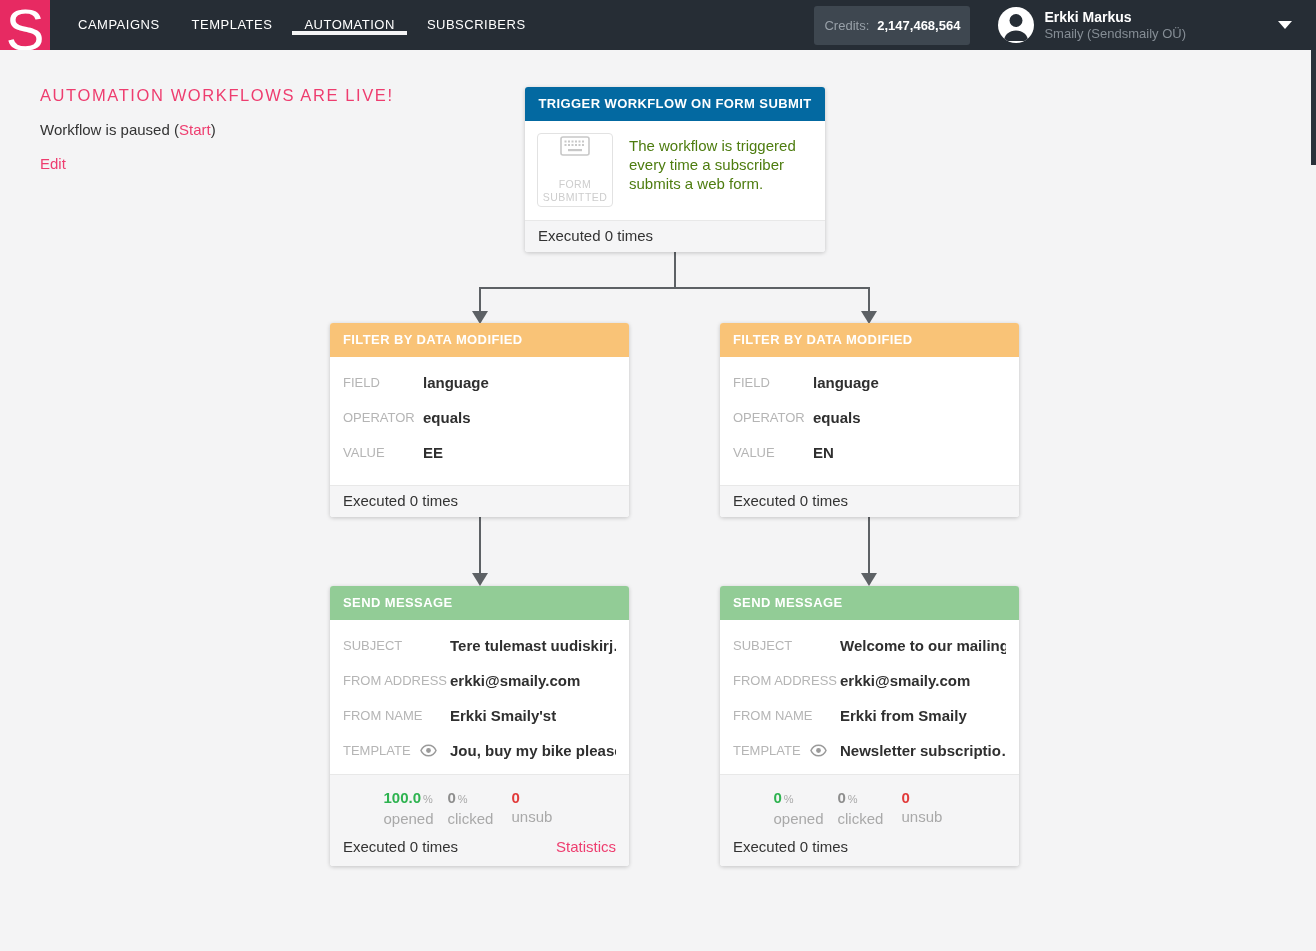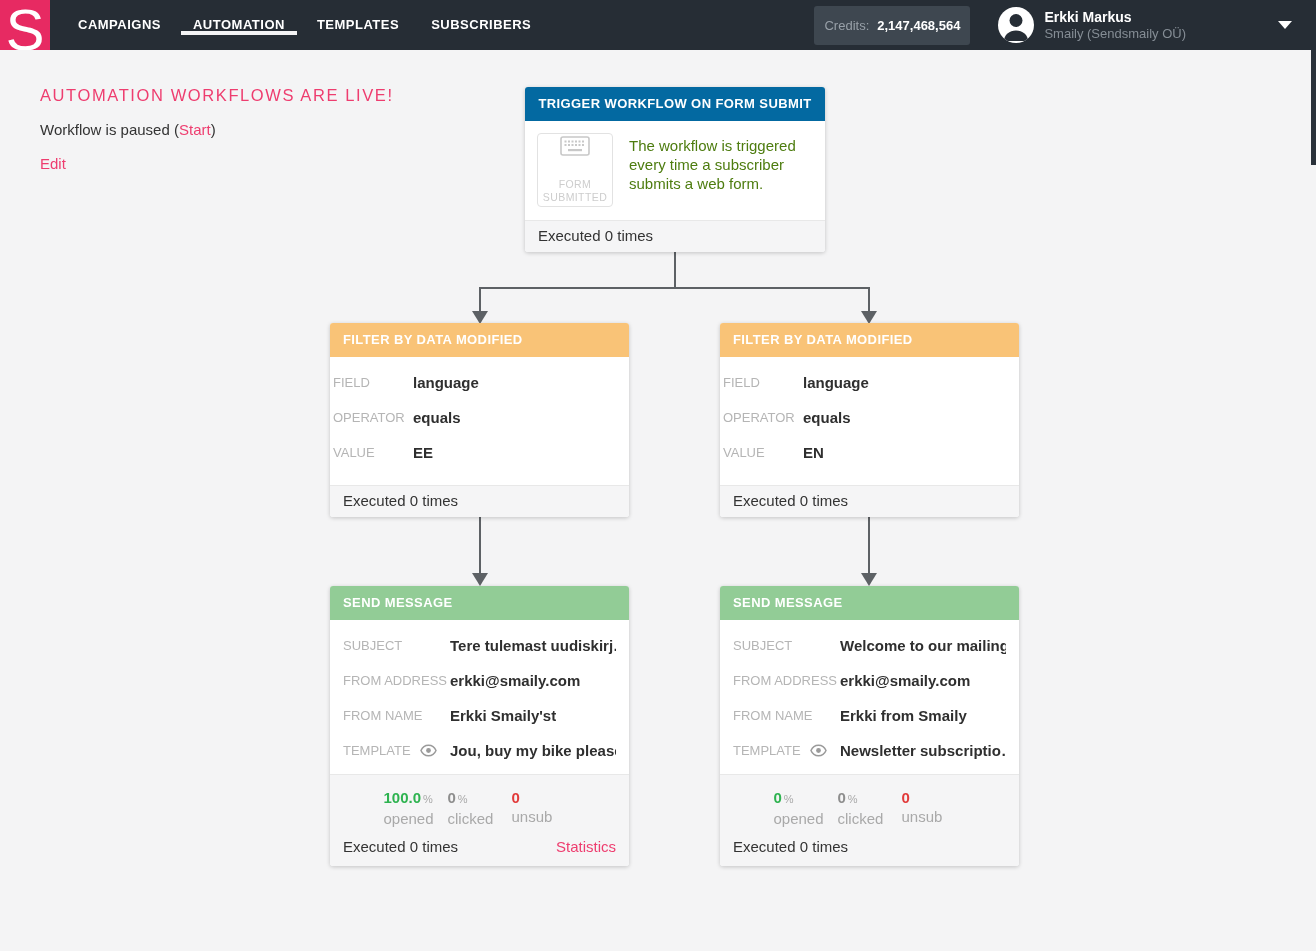--- a/index.html
+++ b/index.html
@@ -9,21 +9,21 @@
     background:#f4f4f5; color:#333; overflow:hidden; position:relative;
   }
 
   
   .navbar { height:50px; background:#262d35; display:flex; align-items:center; position:relative; z-index:5; }
   .logo { width:50px; height:50px; background:#e72a62; color:#fff; flex:0 0 50px;
           display:flex; align-items:center; justify-content:center; overflow:hidden;
           font-size:58px; font-weight:400; line-height:50px; padding-top:10px; cursor:pointer; }
   .nav-items { display:flex; margin-left:12px; height:50px; }
   .nav-item { position:relative; height:35px; line-height:50px; padding:0 16px; color:#fff;
-              font-size:13px; font-weight:700; letter-spacing:.5px; cursor:pointer; }
+              font-size:13px; font-weight:400; letter-spacing:.5px; cursor:pointer; }
   .nav-item .active-notch { position:absolute; left:4px; right:4px; bottom:0; height:4px; background:#f4f4f5; }
   .nav-right { margin-left:auto; display:flex; align-items:center; }
   .credits-box { background:#3e4750; border-radius:3px; padding:12px 10px; font-size:13px; margin-right:28px; }
   .credits-label { color:#98a0a8; margin-right:8px; }
   .credits-value { color:#fff; font-weight:700; }
   .avatar { width:36px; height:36px; border-radius:50%; background:#fff; overflow:hidden;
             display:flex; align-items:center; justify-content:center; margin-right:10px; }
   .user-text { margin-right:16px; }
   .user-name { color:#fff; font-size:14px; font-weight:700; line-height:17px; }
   .user-org { color:#858d95; font-size:13px; line-height:15px; }
@@ -58,21 +58,21 @@
   .trigger-icon-box { width:76px; height:74px; border:1px solid #e2e2e2; border-radius:4px; flex:0 0 76px;
                       display:flex; flex-direction:column; align-items:center; justify-content:center; }
   .trigger-icon-label { font-size:10.5px; color:#cdcdcd; letter-spacing:.4px; text-align:center;
                         line-height:13px; margin-top:22px; }
   .trigger-desc { font-size:15px; line-height:19px; color:#4d7c0f; margin-left:16px; padding-top:3px; }
 
   
   .col-left  { left:330px; } .col-right { left:720px; }
   .filter-card { top:273px; width:299px; }
   .send-card   { top:536px; width:299px; }
-  .filter-body { padding:16px 3px 0; height:128px; }
+  .filter-body { padding:16px 13px 0; height:128px; }
   .send-body   { padding:16px 13px 0; height:154px; }
   .row { display:flex; margin-bottom:16px; }
   .row-label { color:#b5b5b5; font-size:13px; padding-top:2px; }
   .filter-body .row-label { width:80px; flex:0 0 80px; }
   .send-body .row-label { width:107px; flex:0 0 107px; display:flex; align-items:flex-start; }
   .row-value { font-weight:700; font-size:15px; color:#2f2f2f; line-height:19px;
                white-space:nowrap; overflow:hidden; }
   .eye-icon { margin-left:9px; margin-top:1px; cursor:pointer; }
 
   .send-bottom { background:#f5f5f6; border-top:1px solid #e8e8e8; border-radius:0 0 3px 3px; height:92px; }
@@ -90,25 +90,25 @@
 </head>
 <body>
 
 <div class="navbar">
   <div class="logo">S</div>
   <div class="nav-items">
     <div class="nav-item">
       <span>CAMPAIGNS</span>
     </div>
     <div class="nav-item">
+      <span>TEMPLATES</span>
+    </div>
+    <div class="nav-item">
       <span>AUTOMATION</span>
       <div class="active-notch"></div>
-    </div>
-    <div class="nav-item">
-      <span>TEMPLATES</span>
     </div>
     <div class="nav-item">
       <span>SUBSCRIBERS</span>
     </div>
   </div>
   <div class="nav-right">
     <div class="credits-box">
       <span class="credits-label">Credits:</span><span class="credits-value">2,147,468,564</span>
     </div>
     <div class="avatar">

